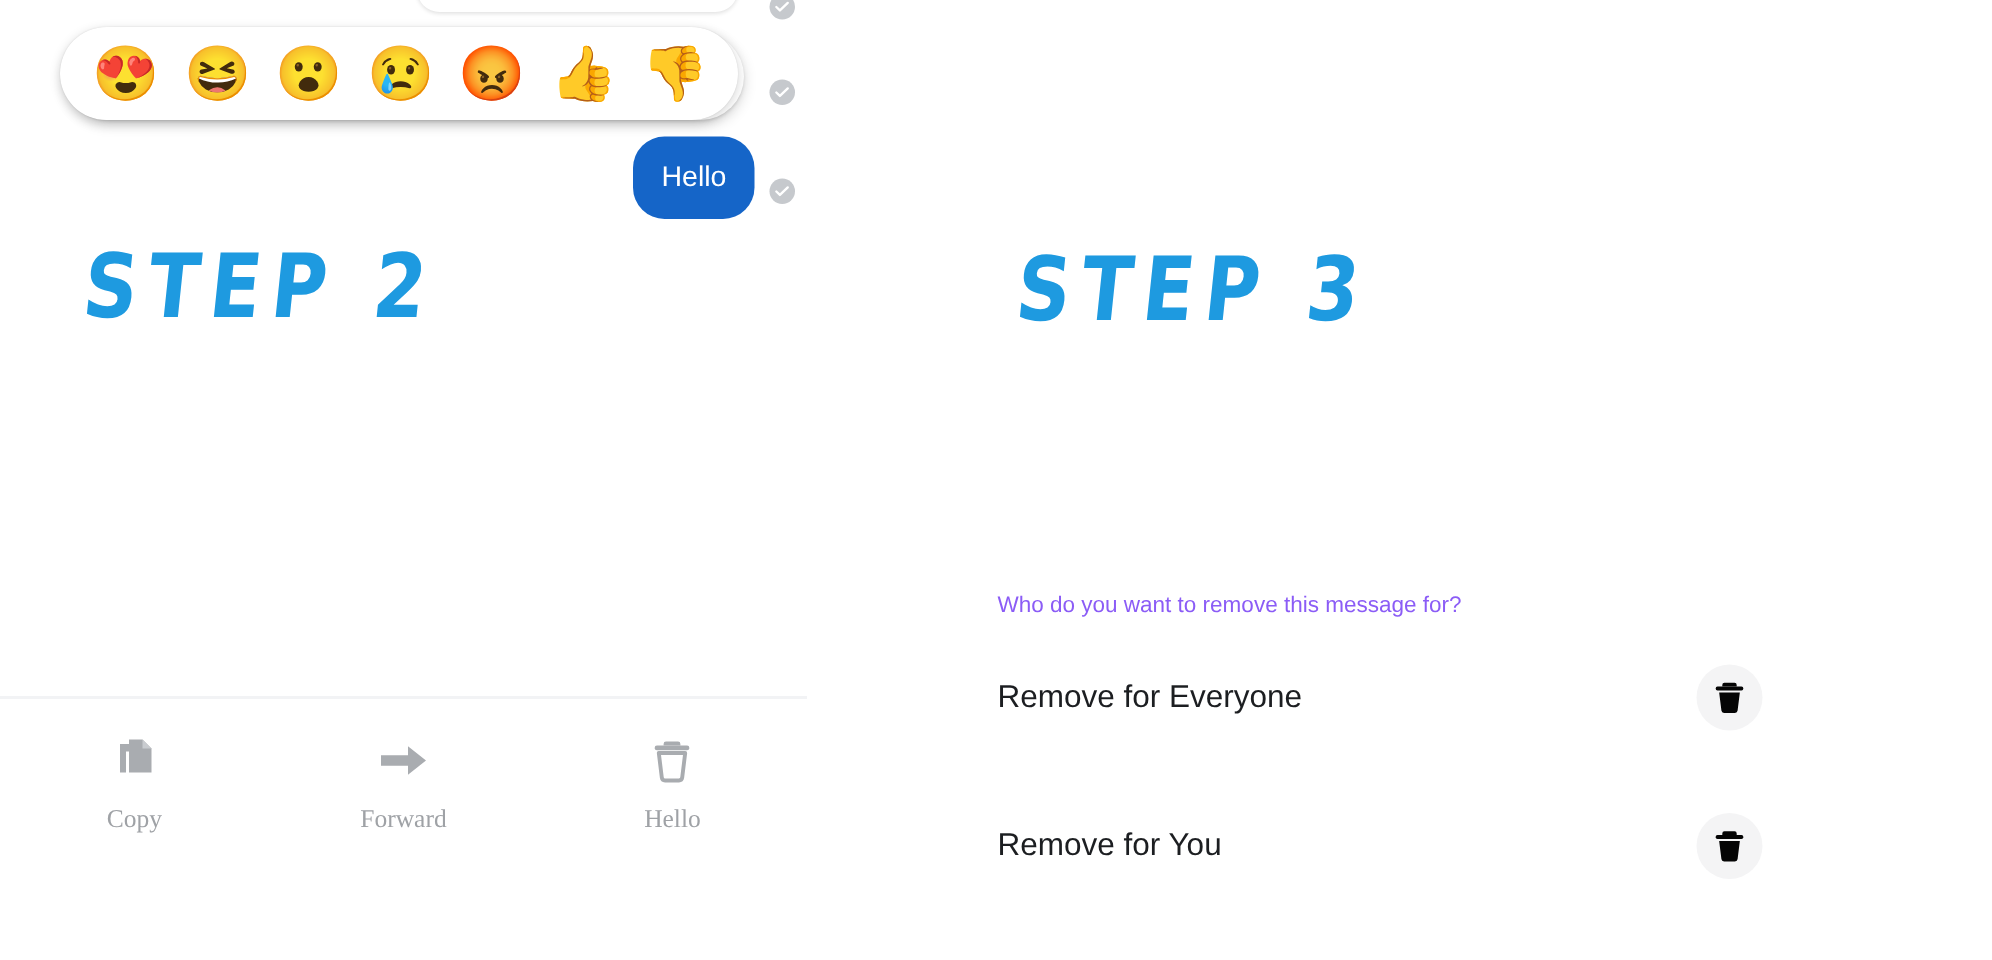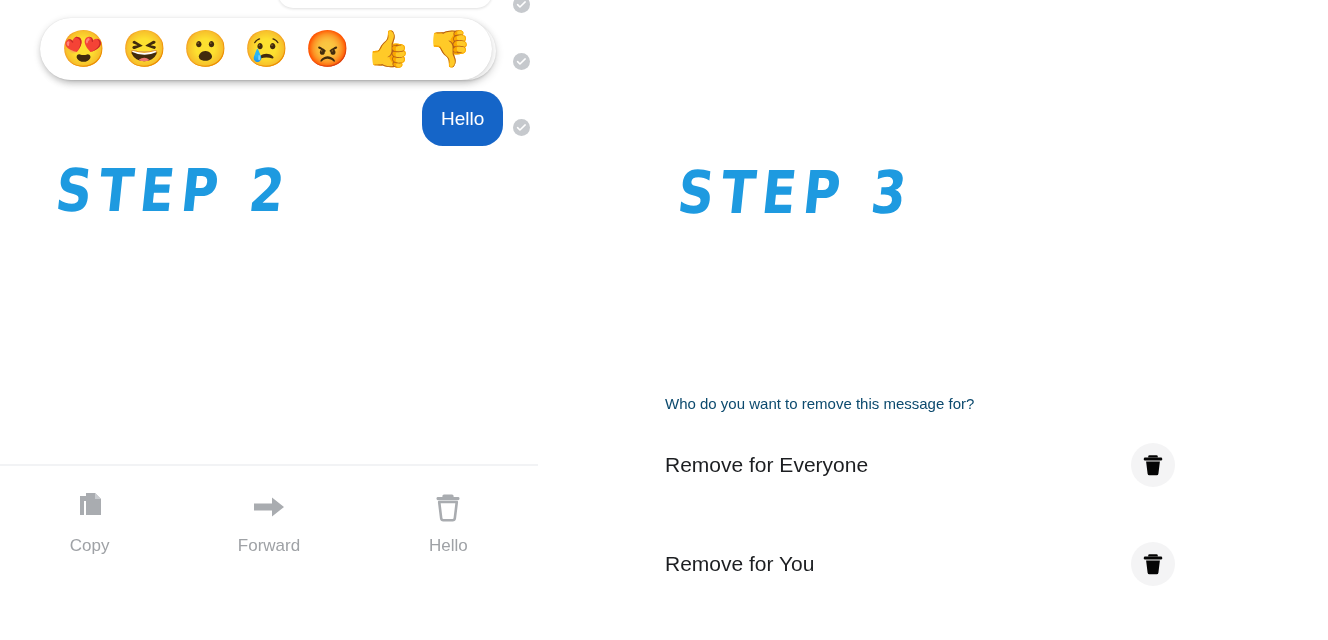--- a/index.html
+++ b/index.html
@@ -151,20 +151,21 @@
     height: 90px;
     display: flex;
     align-items: flex-start;
   }
   .action-item {
     flex: 1;
     display: flex;
     flex-direction: column;
     align-items: center;
     cursor: pointer;
+    font-family: Liberation Serif, serif;
   }
   .action-icon {
     height: 34px;
     display: flex;
     align-items: center;
     justify-content: center;
     color: #a9acb0;
   }
   .action-icon svg { display: block; }
   .action-label {
@@ -180,21 +181,21 @@
     top: 0;
     width: 768px;
     height: 640px;
   }
 
   .remove-question {
     position: absolute;
     left: 105px;
     top: 395px;
     font-size: 15px;
-    color: #0c4a6e;
+    color: #8b5cf6;
   }
 
   .remove-row {
     position: absolute;
     left: 105px;
     width: 510px;
     height: 44px;
     display: flex;
     align-items: center;
     justify-content: space-between;

